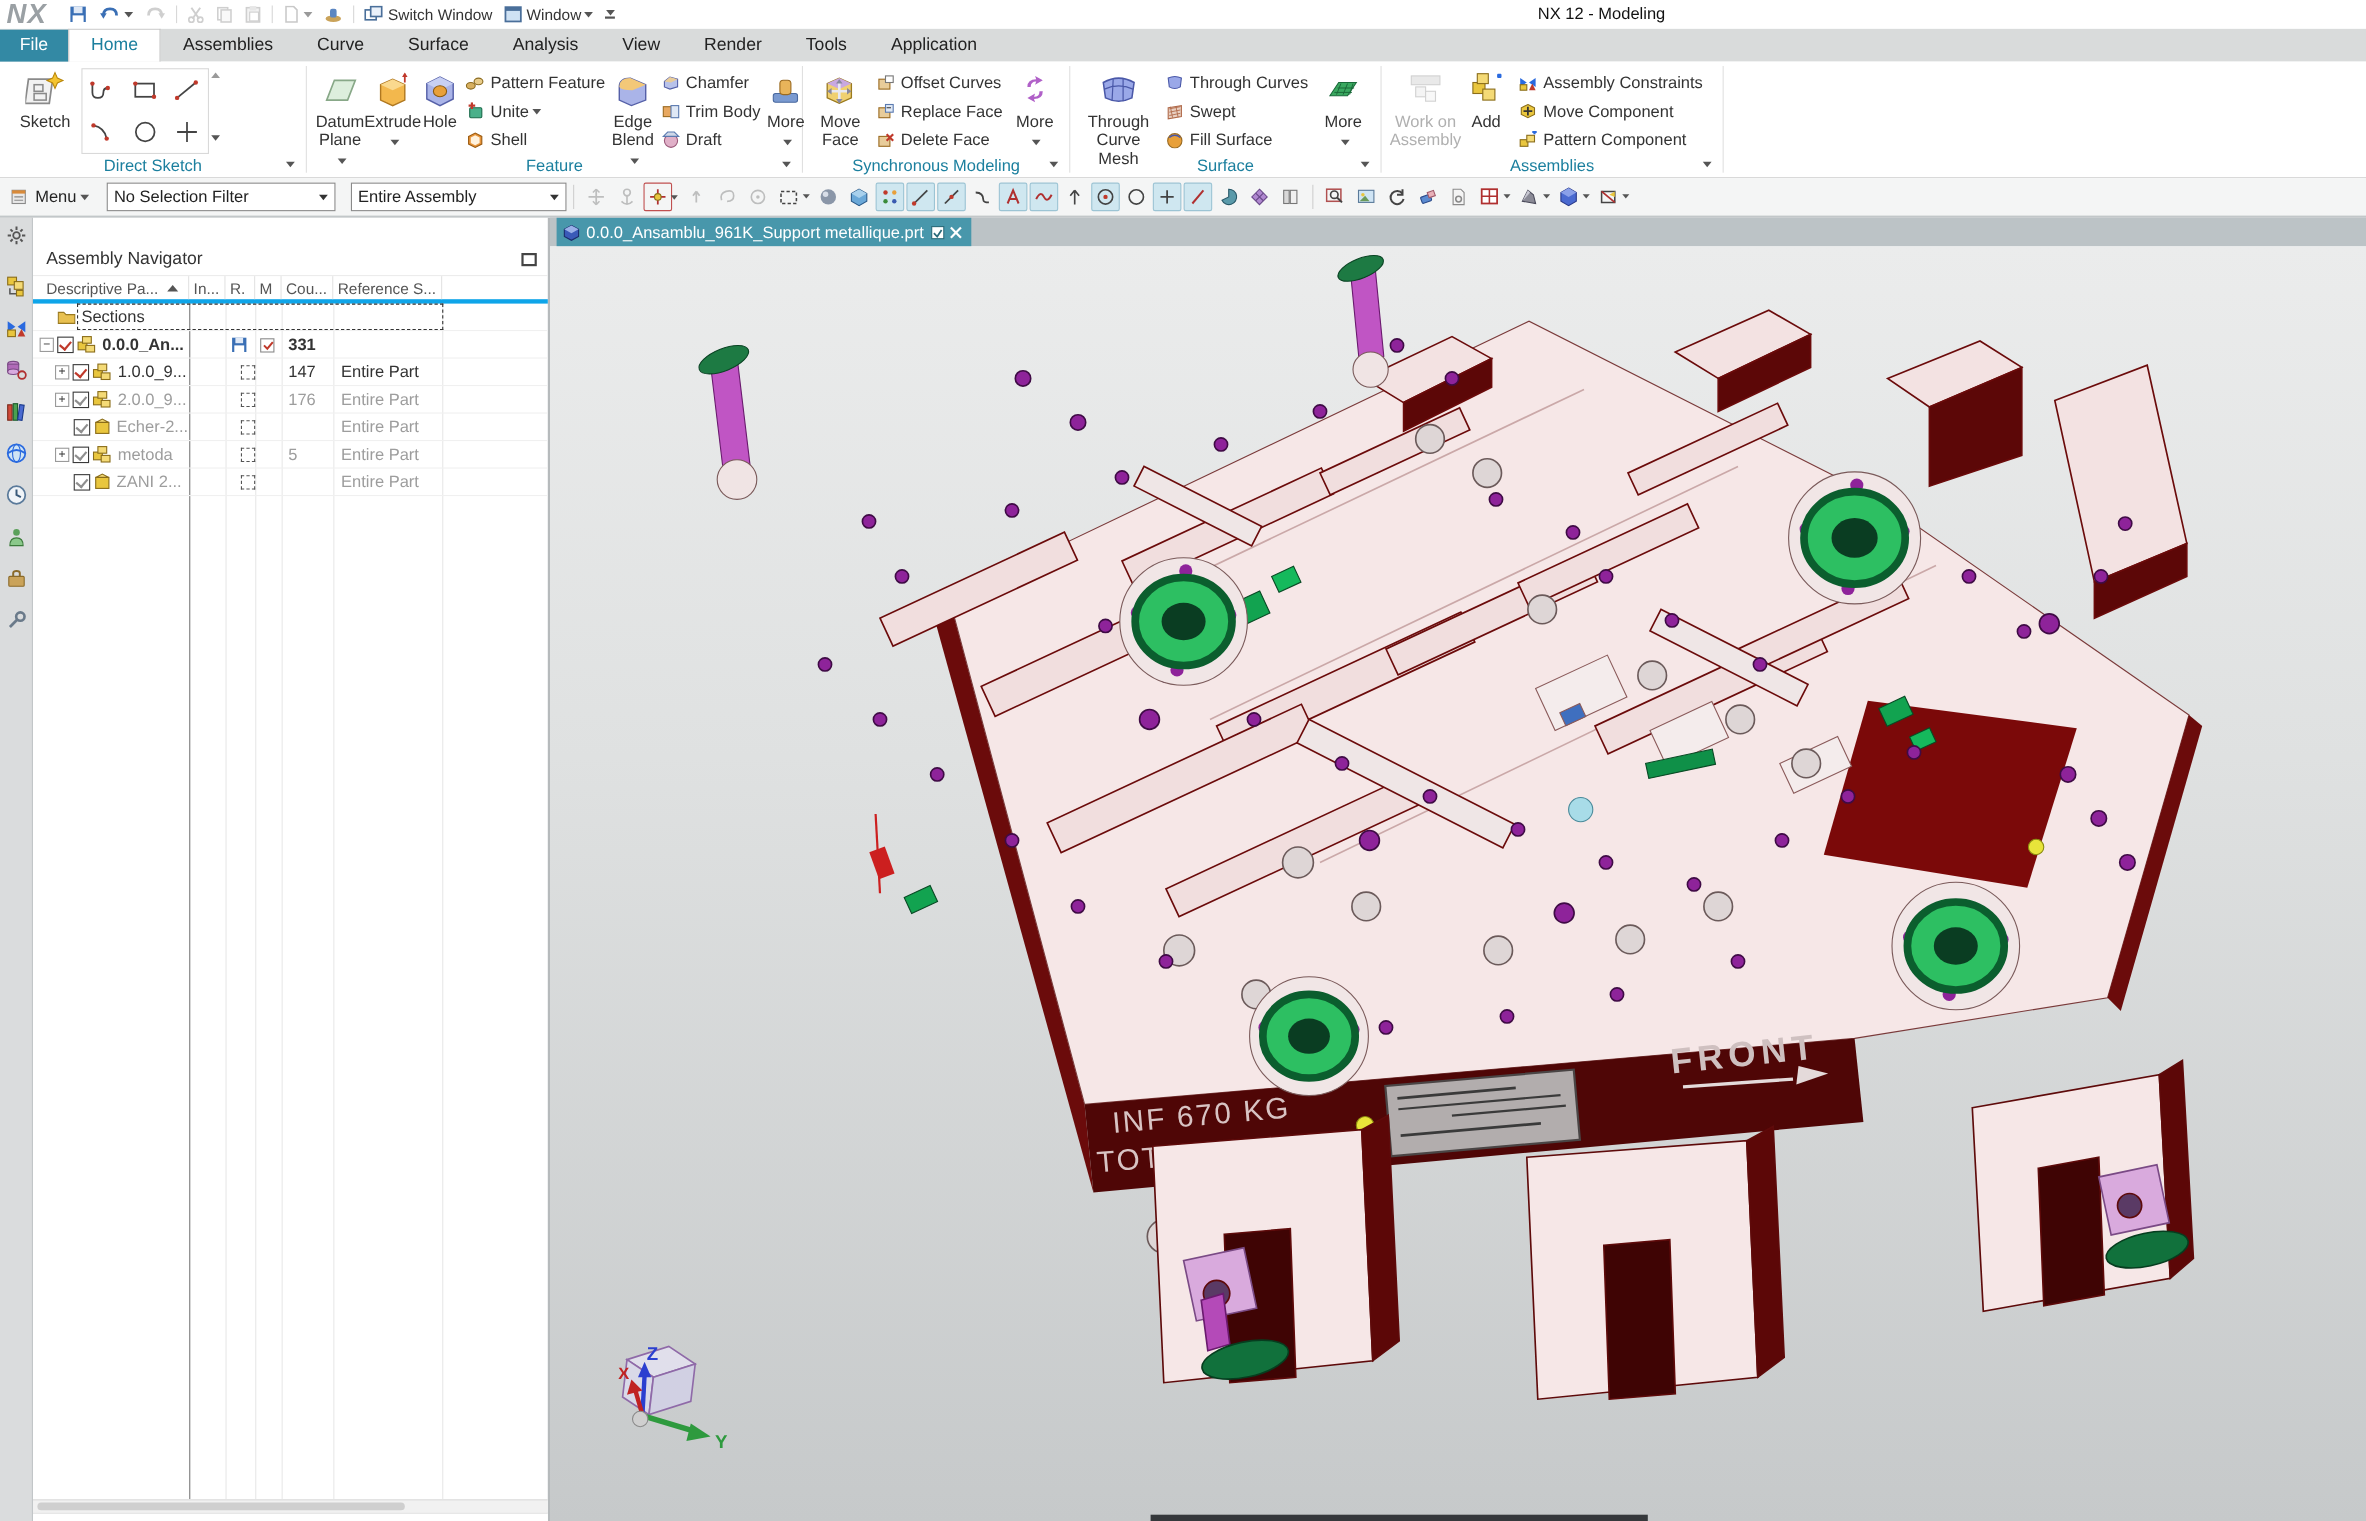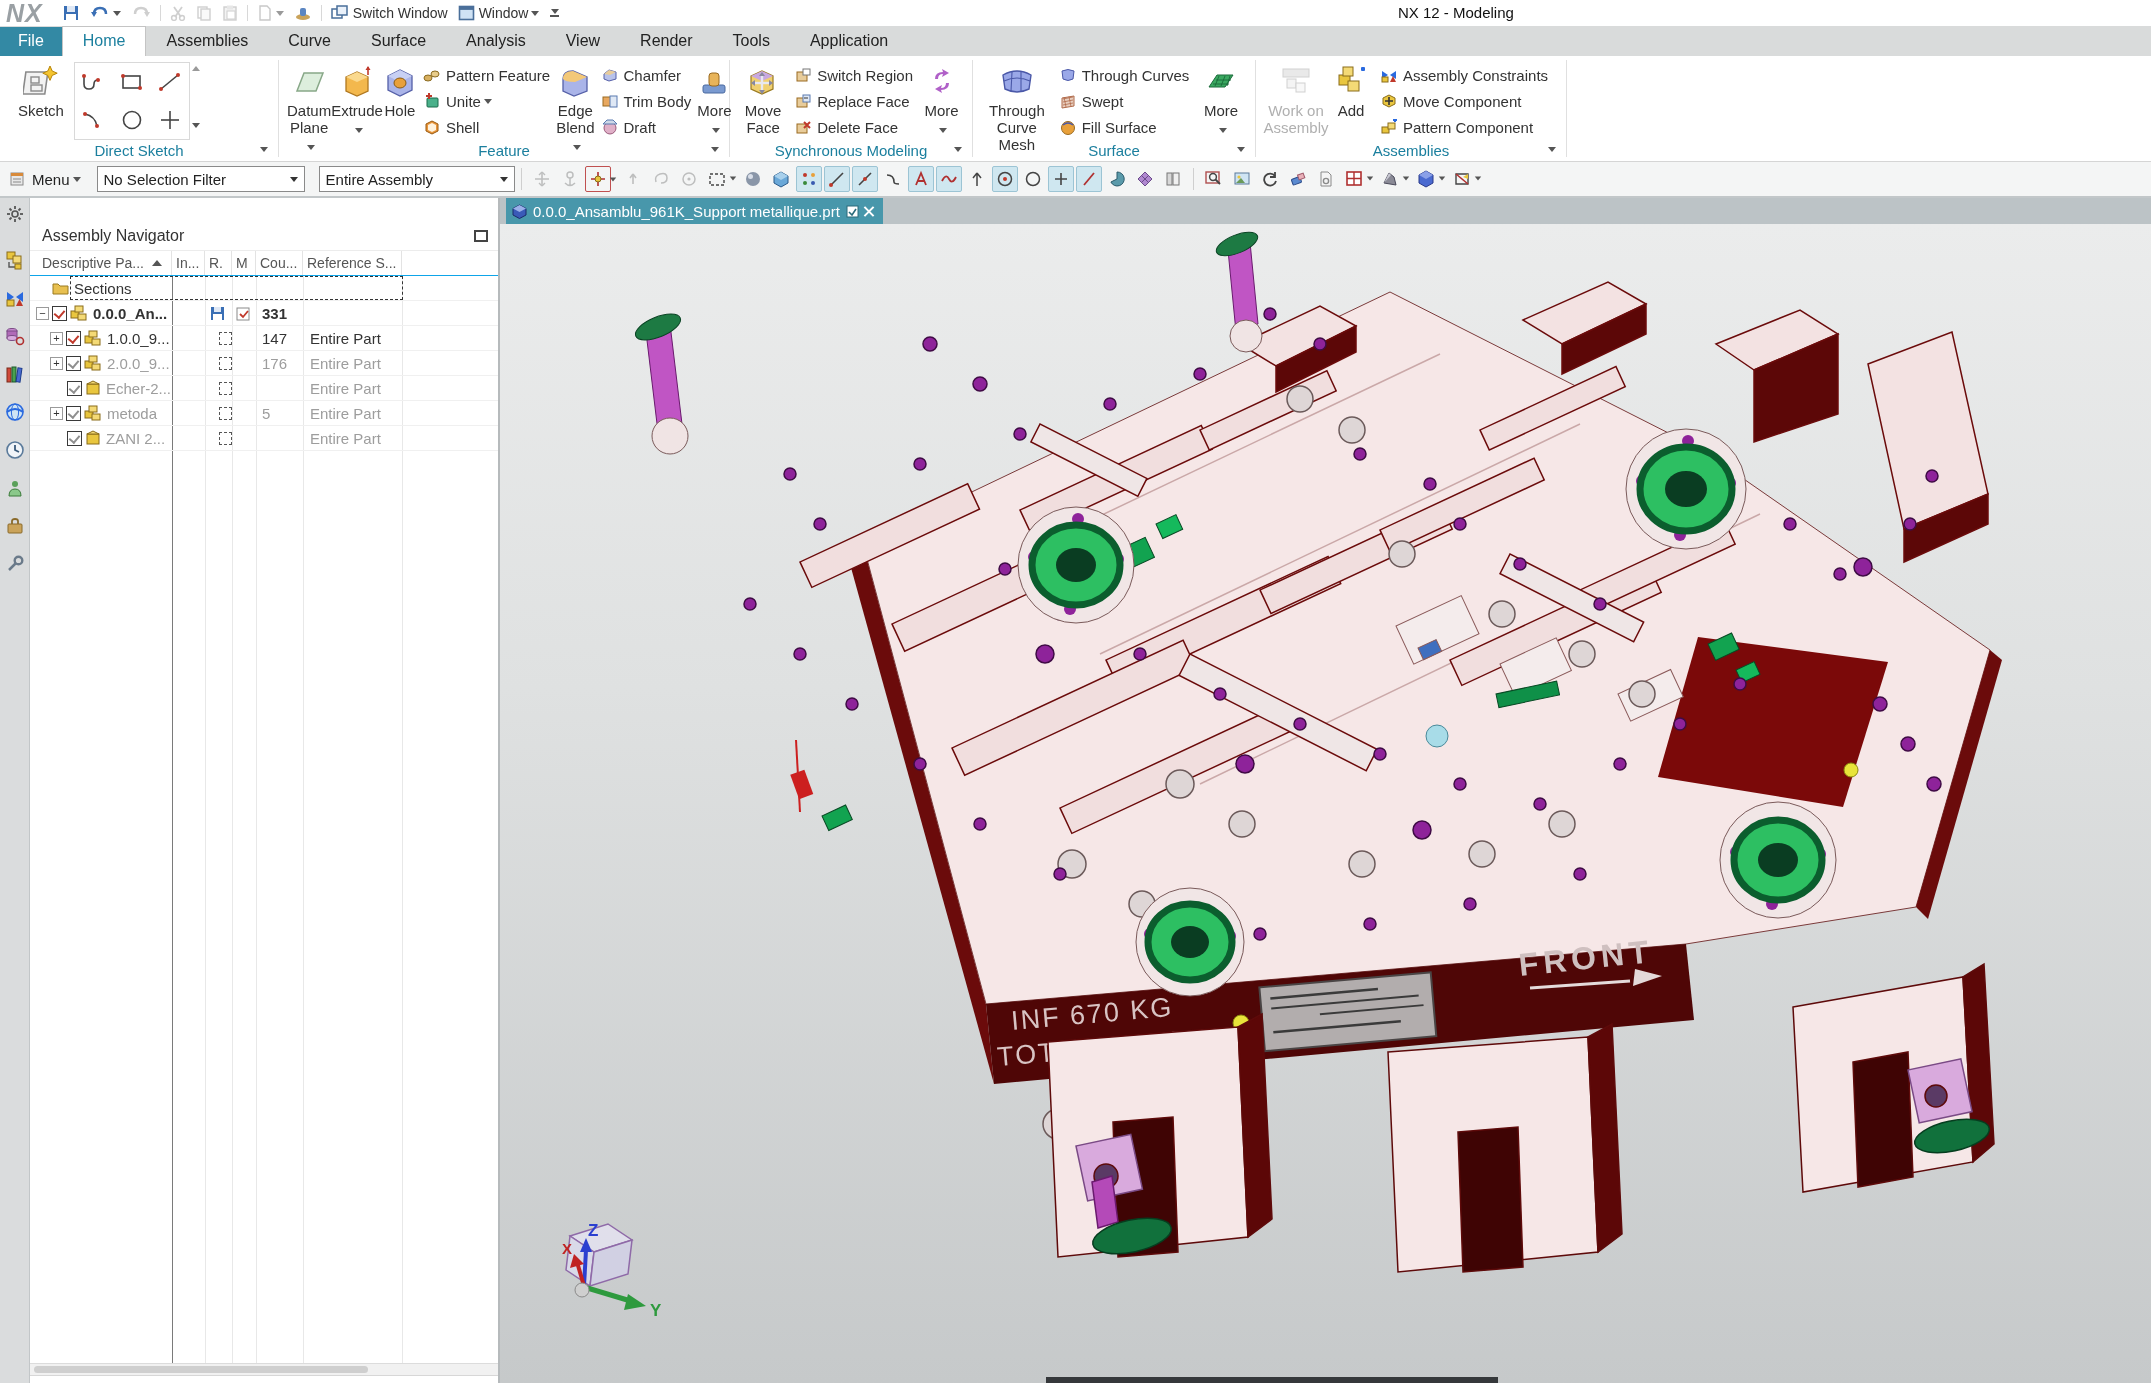--- a/index.html
+++ b/index.html
@@ -61,21 +61,21 @@
   
   .resbar { width:30px; background:#dadcdd; border-right:1px solid #c2c6c8; display:flex; flex-direction:column; align-items:center; padding-top:4px; }
   .resico { width:24px; height:24px; display:flex; align-items:center; justify-content:center; margin-bottom:14px; }
   .resico.first { margin-bottom:22px; }
 
   
   .nav { width:470px; background:#fff; border-right:2px solid #b6babc; display:flex; flex-direction:column; position:relative; }
   .navhead { height:28px; display:flex; align-items:center; justify-content:space-between; padding:0 10px 0 12px;margin-top:24px; }
   .navhead .nt { font-size:16px; color:#333; }
   .floatico { width:14px; height:12px; border:2px solid #444; }
-  .colhead { height:26px; display:flex; align-items:center; font-size:14px; color:#555; border-bottom:1px solid #0ea5e9; border-top:1px solid #ececec; }
+  .colhead { height:26px; display:flex; align-items:center; font-size:14px; color:#555; border-bottom:4px solid #0ea5e9; border-top:1px solid #ececec; }
   .ch { padding-left:4px; display:flex; align-items:center; border-right:1px solid #e3e3e3; height:100%; align-items:center; }
   .sortup { width:0;height:0;border-left:5px solid transparent;border-right:5px solid transparent;border-bottom:6px solid #555; margin-left:8px; }
   .treearea { flex:1; position:relative; }
   .gridline { position:absolute; top:0; bottom:0; width:1px; background:#e8e8e8; }
   .gridline.dark { background:#7a7a7a; }
   .trow { position:absolute; left:0; right:0; height:25px; display:flex; align-items:center; font-size:15px; color:#333; border-bottom:1px solid #f0f0f0; }
   .trow .lab { margin-left:5px; white-space:nowrap; }
   .trow.dim .lab, .trow.dim .cnt, .trow.dim .ref { color:#9d9d9d; }
   .trow.bold .lab, .trow.bold .cnt { font-weight:bold; }
   .exp { width:13px; height:13px; border:1px solid #9a9a9a; background:#fff; font-size:11px; line-height:11px; text-align:center; color:#333; margin-right:3px; }
@@ -392,21 +392,21 @@
             </svg>
           </div>
         <div class="blab"><span>Move</span><br><span>Face</span></div>
       </div>
       <div class="smallcol">
         <div class="smallbtn">
             <svg width="18" height="16">
               <rect x="3" y="5" width="10" height="9" fill="#e8cc9a" stroke="#9a6a20"></rect>
               <rect x="9" y="2" width="7" height="6" fill="#fff" stroke="#777"></rect>
             </svg>
-            <span class="slab">Switch Region</span>
+            <span class="slab">Offset Curves</span>
           </div>
         <div class="smallbtn">
             <svg width="18" height="16">
               <rect x="3" y="5" width="10" height="9" fill="#e8cc9a" stroke="#9a6a20"></rect>
               <rect x="9" y="2" width="7" height="7" fill="#dfe8f5" stroke="#5a7ab0"></rect>
               <line x1="10" y1="5" x2="14" y2="5" stroke="#333"></line>
             </svg>
             <span class="slab">Replace Face</span>
           </div>
         <div class="smallbtn">

